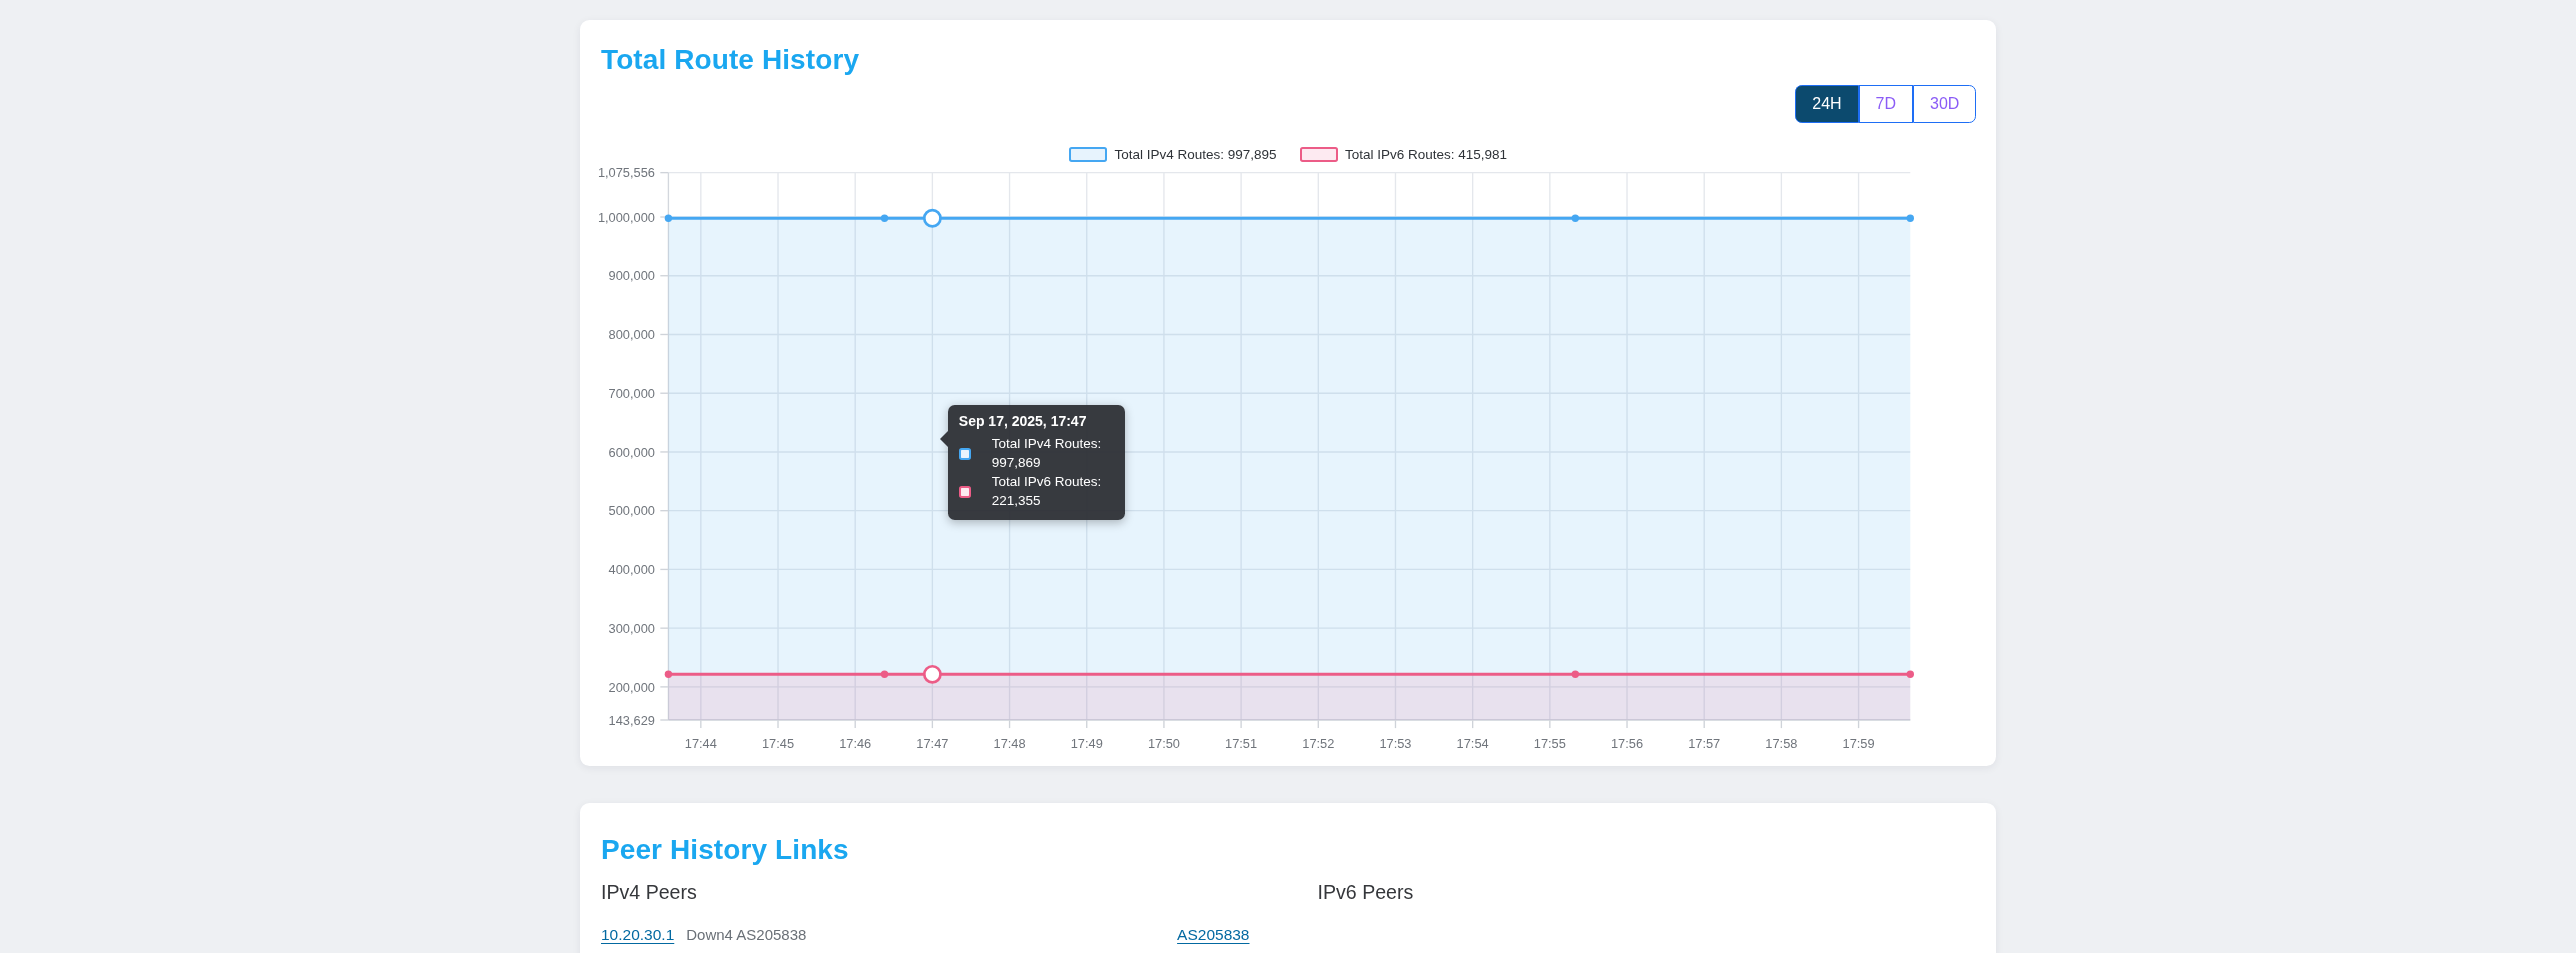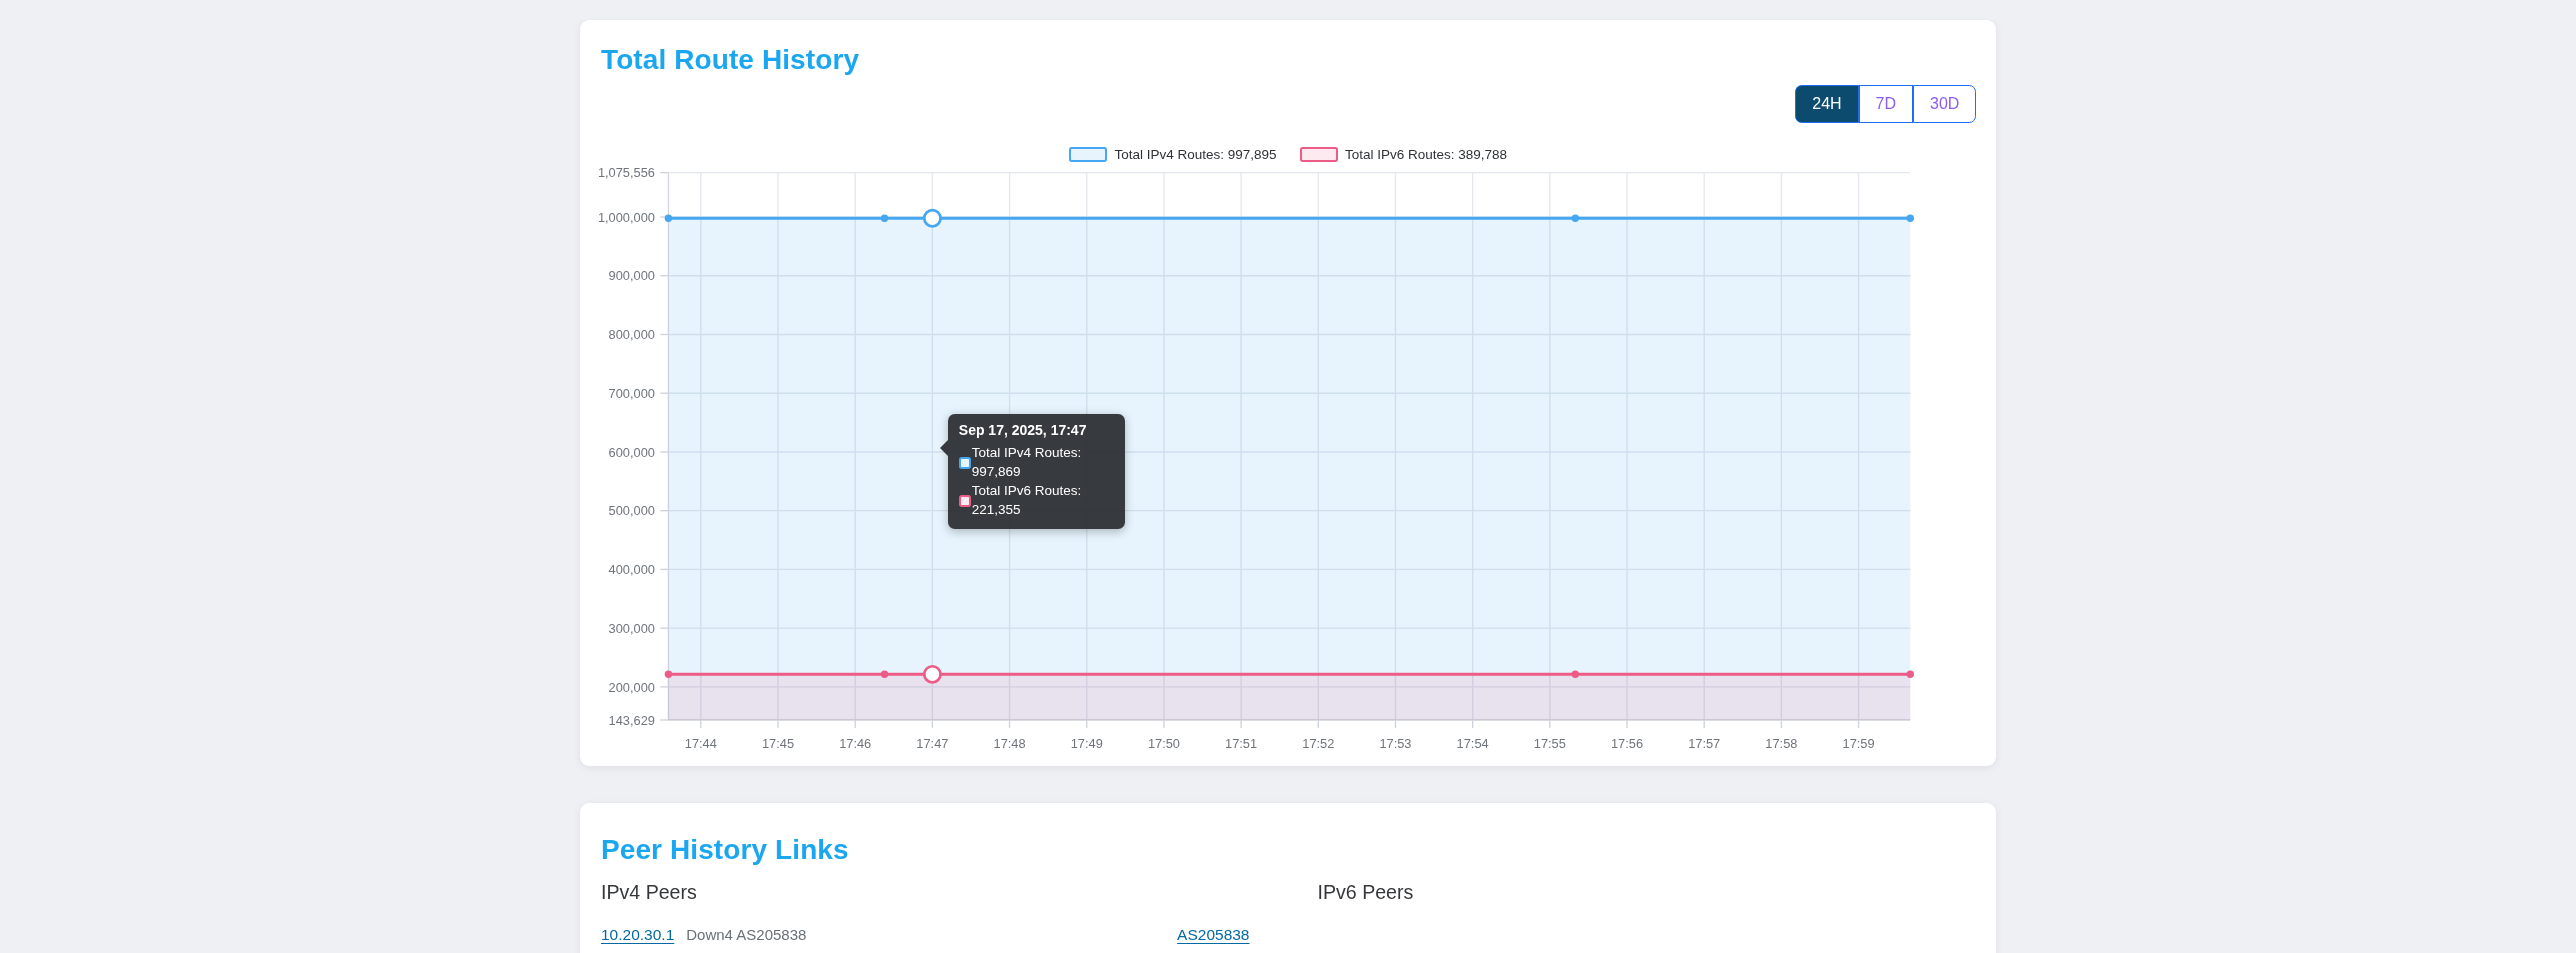--- a/index.html
+++ b/index.html
@@ -23,28 +23,28 @@
   .legend{position:absolute;top:127px;left:50%;transform:translateX(-50%);display:flex;
           gap:23px;align-items:center;font-size:13.5px;color:#2f3338;white-space:nowrap;}
   .legend-item{display:flex;align-items:center;gap:7.4px;cursor:pointer;}
   .swatch{width:38px;height:15px;border-radius:2.7px;border:2px solid;box-sizing:border-box;}
   .swatch-ipv4{border-color:#45a7f2;background:#e7f3fd;}
   .swatch-ipv6{border-color:#ec5c87;background:#fdeaf1;}
   
   .chart-svg{position:absolute;left:0;top:0;}
   .chart-svg text{font-family:"Liberation Sans",sans-serif;}
   
-  .tooltip{position:absolute;left:368px;top:394px;width:177px;box-sizing:border-box;
+  .tooltip{position:absolute;left:368px;top:385px;width:177px;box-sizing:border-box;
            background:rgba(44,46,51,0.94);border-radius:6.7px;padding:8.8px 12px 9.4px 10.8px;
            color:#fff;box-shadow:0 2.7px 9.4px rgba(0,0,0,0.25);z-index:5;}
   .tooltip:before{content:"";position:absolute;left:-8px;top:26px;width:0;height:0;
            border:8px solid transparent;border-left:none;
            border-right:8.8px solid rgba(44,46,51,0.94);}
   .tt-title{font-size:14px;font-weight:700;margin-bottom:6px;}
-  .tt-row{display:flex;align-items:center;gap:1px;font-size:13.5px;line-height:1.4;}
+  .tt-row{display:flex;align-items:center;gap:21px;font-size:13.5px;line-height:1.4;}
   .tt-swatch{flex:0 0 auto;width:12px;height:12px;border-radius:2.7px;border:2px solid;box-sizing:border-box;}
   .tt-ipv4{border-color:#45a7f2;background:#eaf4fd;}
   .tt-ipv6{border-color:#ec5c87;background:#fdeaf1;}
   
   .peer-cols{position:absolute;left:21px;right:30px;top:78px;display:grid;
              grid-template-columns:1fr 1fr;column-gap:68px;}
   .peer-head{margin:0;font-size:19.6px;font-weight:400;color:#35373b;}
   .peer-row{margin-top:21.6px;display:flex;align-items:baseline;gap:12px;font-size:15.5px;}
   .peer-row a{color:#0369a1;text-decoration:underline;text-underline-offset:3.4px;cursor:pointer;text-align:center;}
   .peer-desc{color:#6a7077;font-size:15px;}
@@ -170,21 +170,21 @@
       <button class="range-btn">30D</button>
     </div>
 
     <div class="legend">
       <div class="legend-item">
         <span class="swatch swatch-ipv4"></span>
         <span>Total IPv4 Routes: 997,895</span>
       </div>
       <div class="legend-item">
         <span class="swatch swatch-ipv6"></span>
-        <span>Total IPv6 Routes: 389,788</span>
+        <span>Total IPv6 Routes: 415,981</span>
       </div>
     </div>
 
     <div class="tooltip">
       <div class="tt-title">Sep 17, 2025, 17:47</div>
       <div class="tt-row">
         <span class="tt-swatch tt-ipv4"></span>
         <span>Total IPv4 Routes: 997,869</span>
       </div>
       <div class="tt-row">

